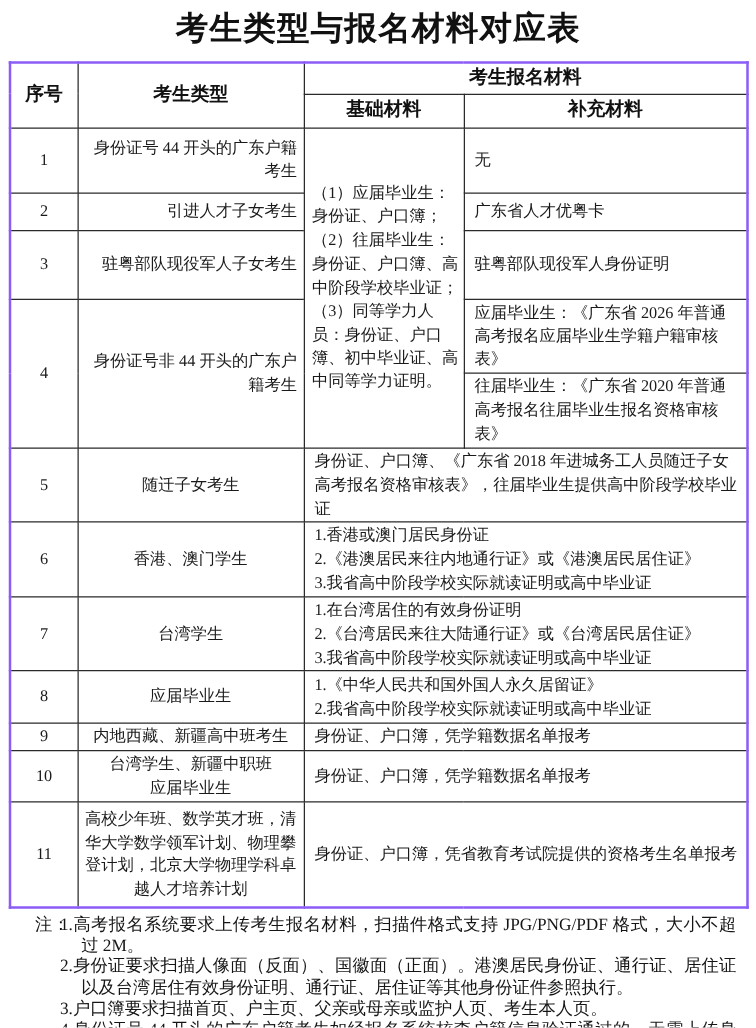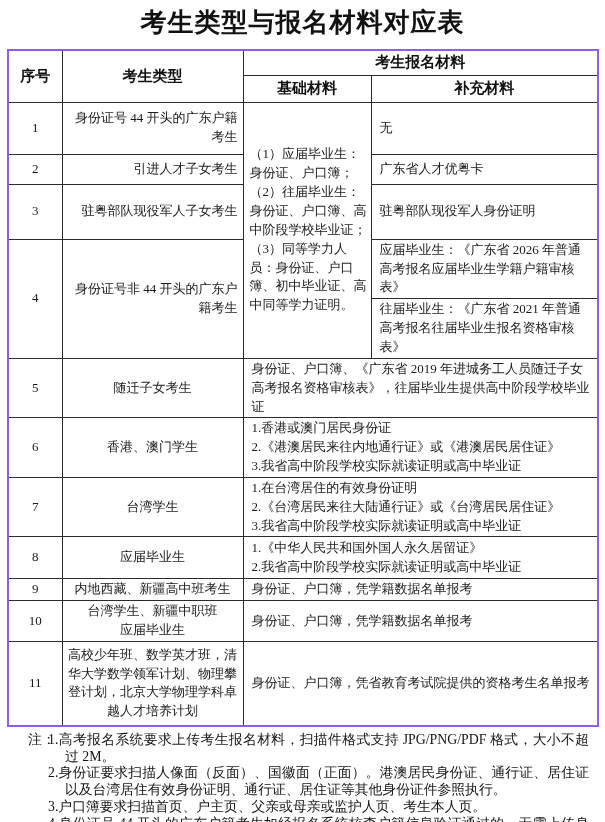--- a/index.html
+++ b/index.html
@@ -127,26 +127,26 @@
         <td class="no">3</td>
         <td class="tl">驻粤部队现役军人子女考生</td>
         <td class="supp">驻粤部队现役军人身份证明</td>
       </tr>
       <tr class="r4a">
         <td class="no" rowspan="2">4</td>
         <td class="tl" rowspan="2">身份证号非 44 开头的广东户籍考生</td>
         <td class="supp">应届毕业生：《广东省 2026 年普通高考报名应届毕业生学籍户籍审核表》</td>
       </tr>
       <tr class="r4b">
-        <td class="supp">往届毕业生：《广东省 2021 年普通高考报名往届毕业生报名资格审核表》</td>
+        <td class="supp">往届毕业生：《广东省 2020 年普通高考报名往届毕业生报名资格审核表》</td>
       </tr>
       <tr class="r5">
         <td class="no">5</td>
         <td class="tc">随迁子女考生</td>
-        <td class="mat" colspan="2">身份证、户口簿、《广东省 2019 年进城务工人员随迁子女高考报名资格审核表》，往届毕业生提供高中阶段学校毕业证</td>
+        <td class="mat" colspan="2">身份证、户口簿、《广东省 2018 年进城务工人员随迁子女高考报名资格审核表》，往届毕业生提供高中阶段学校毕业证</td>
       </tr>
       <tr class="r6">
         <td class="no">6</td>
         <td class="tc">香港、澳门学生</td>
         <td class="mat pre" colspan="2">1.香港或澳门居民身份证
 2.《港澳居民来往内地通行证》或《港澳居民居住证》
 3.我省高中阶段学校实际就读证明或高中毕业证</td>
       </tr>
       <tr class="r7">
         <td class="no">7</td>

